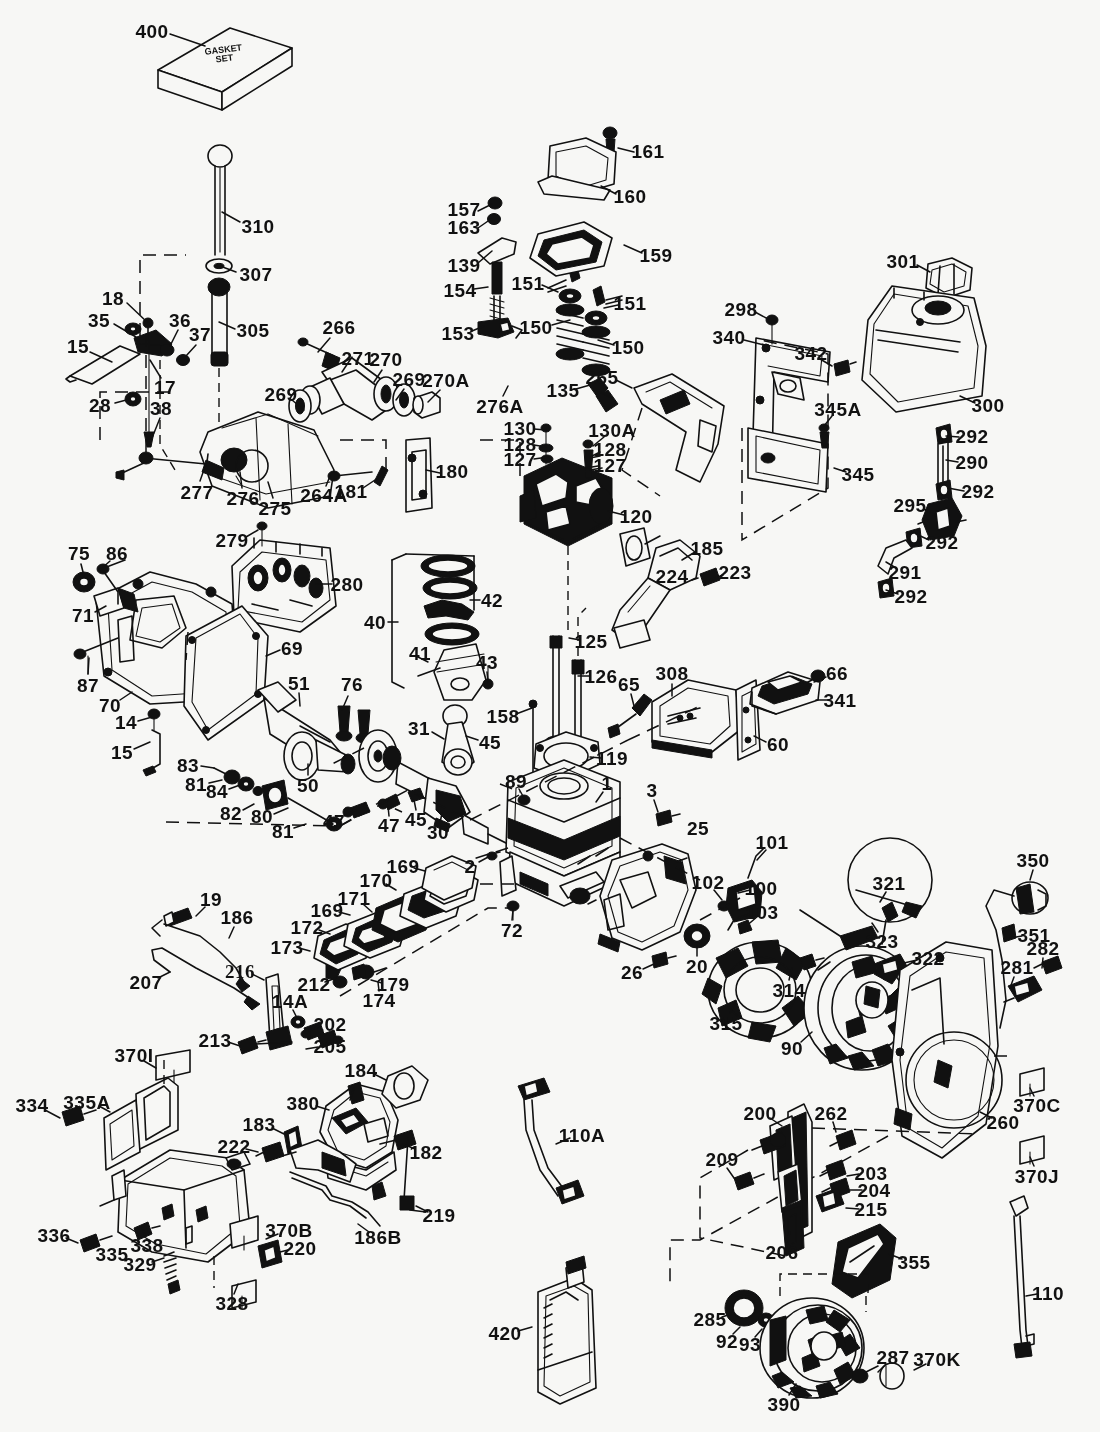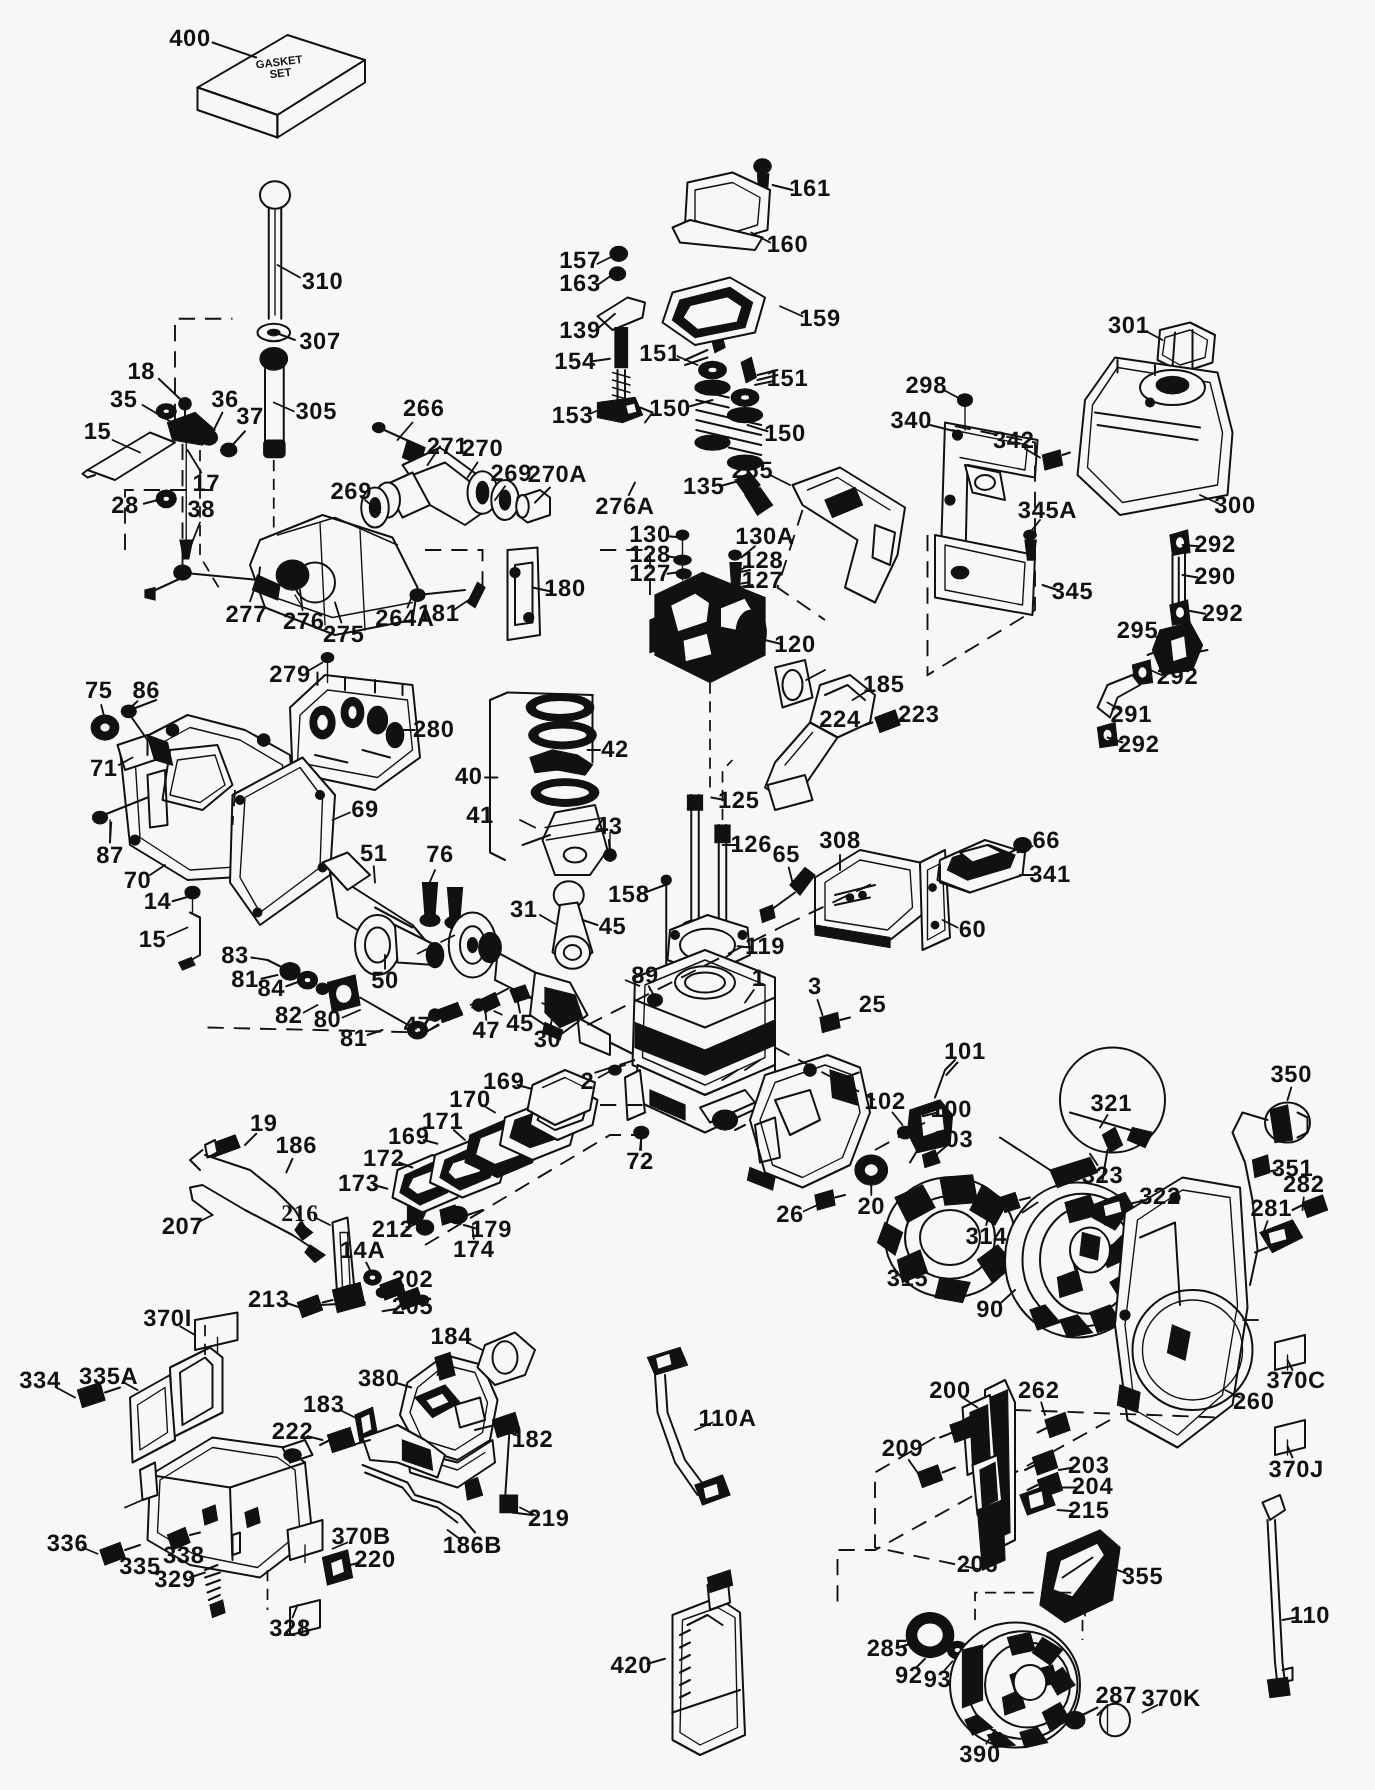--- a/index.html
+++ b/index.html
@@ -1303,39 +1303,39 @@
       <div class="lbl" style="left: 262px; top: 816px;">80</div>
       <div class="lbl" style="left: 283px; top: 831px;">81</div>
       <div class="lbl" style="left: 334px; top: 821px;">47</div>
       <div class="lbl" style="left: 389px; top: 825px;">47</div>
       <div class="lbl" style="left: 416px; top: 819px;">45</div>
       <div class="lbl" style="left: 438px; top: 832px;">30</div>
       <div class="lbl" style="left: 419px; top: 728px;">31</div>
       <div class="lbl" style="left: 490px; top: 742px;">45</div>
       <div class="lbl" style="left: 375px; top: 622px;">40</div>
       <div class="lbl" style="left: 492px; top: 600px;">42</div>
-      <div class="lbl" style="left: 384px; top: 653px;">41</div>
+      <div class="lbl" style="left: 420px; top: 653px;">41</div>
       <div class="lbl" style="left: 487px; top: 662px;">43</div>
       <div class="lbl" style="left: 503px; top: 716px;">158</div>
       <div class="lbl" style="left: 591px; top: 641px;">125</div>
       <div class="lbl" style="left: 601px; top: 676px;">126</div>
       <div class="lbl" style="left: 629px; top: 684px;">65</div>
       <div class="lbl" style="left: 672px; top: 673px;">308</div>
       <div class="lbl" style="left: 837px; top: 673px;">66</div>
       <div class="lbl" style="left: 840px; top: 700px;">341</div>
       <div class="lbl" style="left: 778px; top: 744px;">60</div>
       <div class="lbl" style="left: 612px; top: 758px;">119</div>
       <div class="lbl" style="left: 516px; top: 781px;">89</div>
       <div class="lbl" style="left: 607px; top: 783px;">1</div>
       <div class="lbl" style="left: 652px; top: 790px;">3</div>
       <div class="lbl" style="left: 470px; top: 866px;">2</div>
       <div class="lbl" style="left: 512px; top: 930px;">72</div>
       <div class="lbl" style="left: 632px; top: 972px;">26</div>
       <div class="lbl" style="left: 697px; top: 966px;">20</div>
-      <div class="lbl" style="left: 698px; top: 804px;">25</div>
+      <div class="lbl" style="left: 698px; top: 828px;">25</div>
       <div class="lbl" style="left: 708px; top: 882px;">102</div>
       <div class="lbl" style="left: 772px; top: 842px;">101</div>
       <div class="lbl" style="left: 761px; top: 888px;">100</div>
       <div class="lbl" style="left: 762px; top: 912px;">103</div>
       <div class="lbl" style="left: 726px; top: 1023px;">315</div>
       <div class="lbl" style="left: 741px; top: 990px; margin-left: 48px;">314</div>
       <div class="lbl" style="left: 792px; top: 1048px;">90</div>
       <div class="lbl" style="left: 889px; top: 883px;">321</div>
       <div class="lbl" style="left: 882px; top: 941px;">323</div>
       <div class="lbl" style="left: 928px; top: 958px;">322</div>

